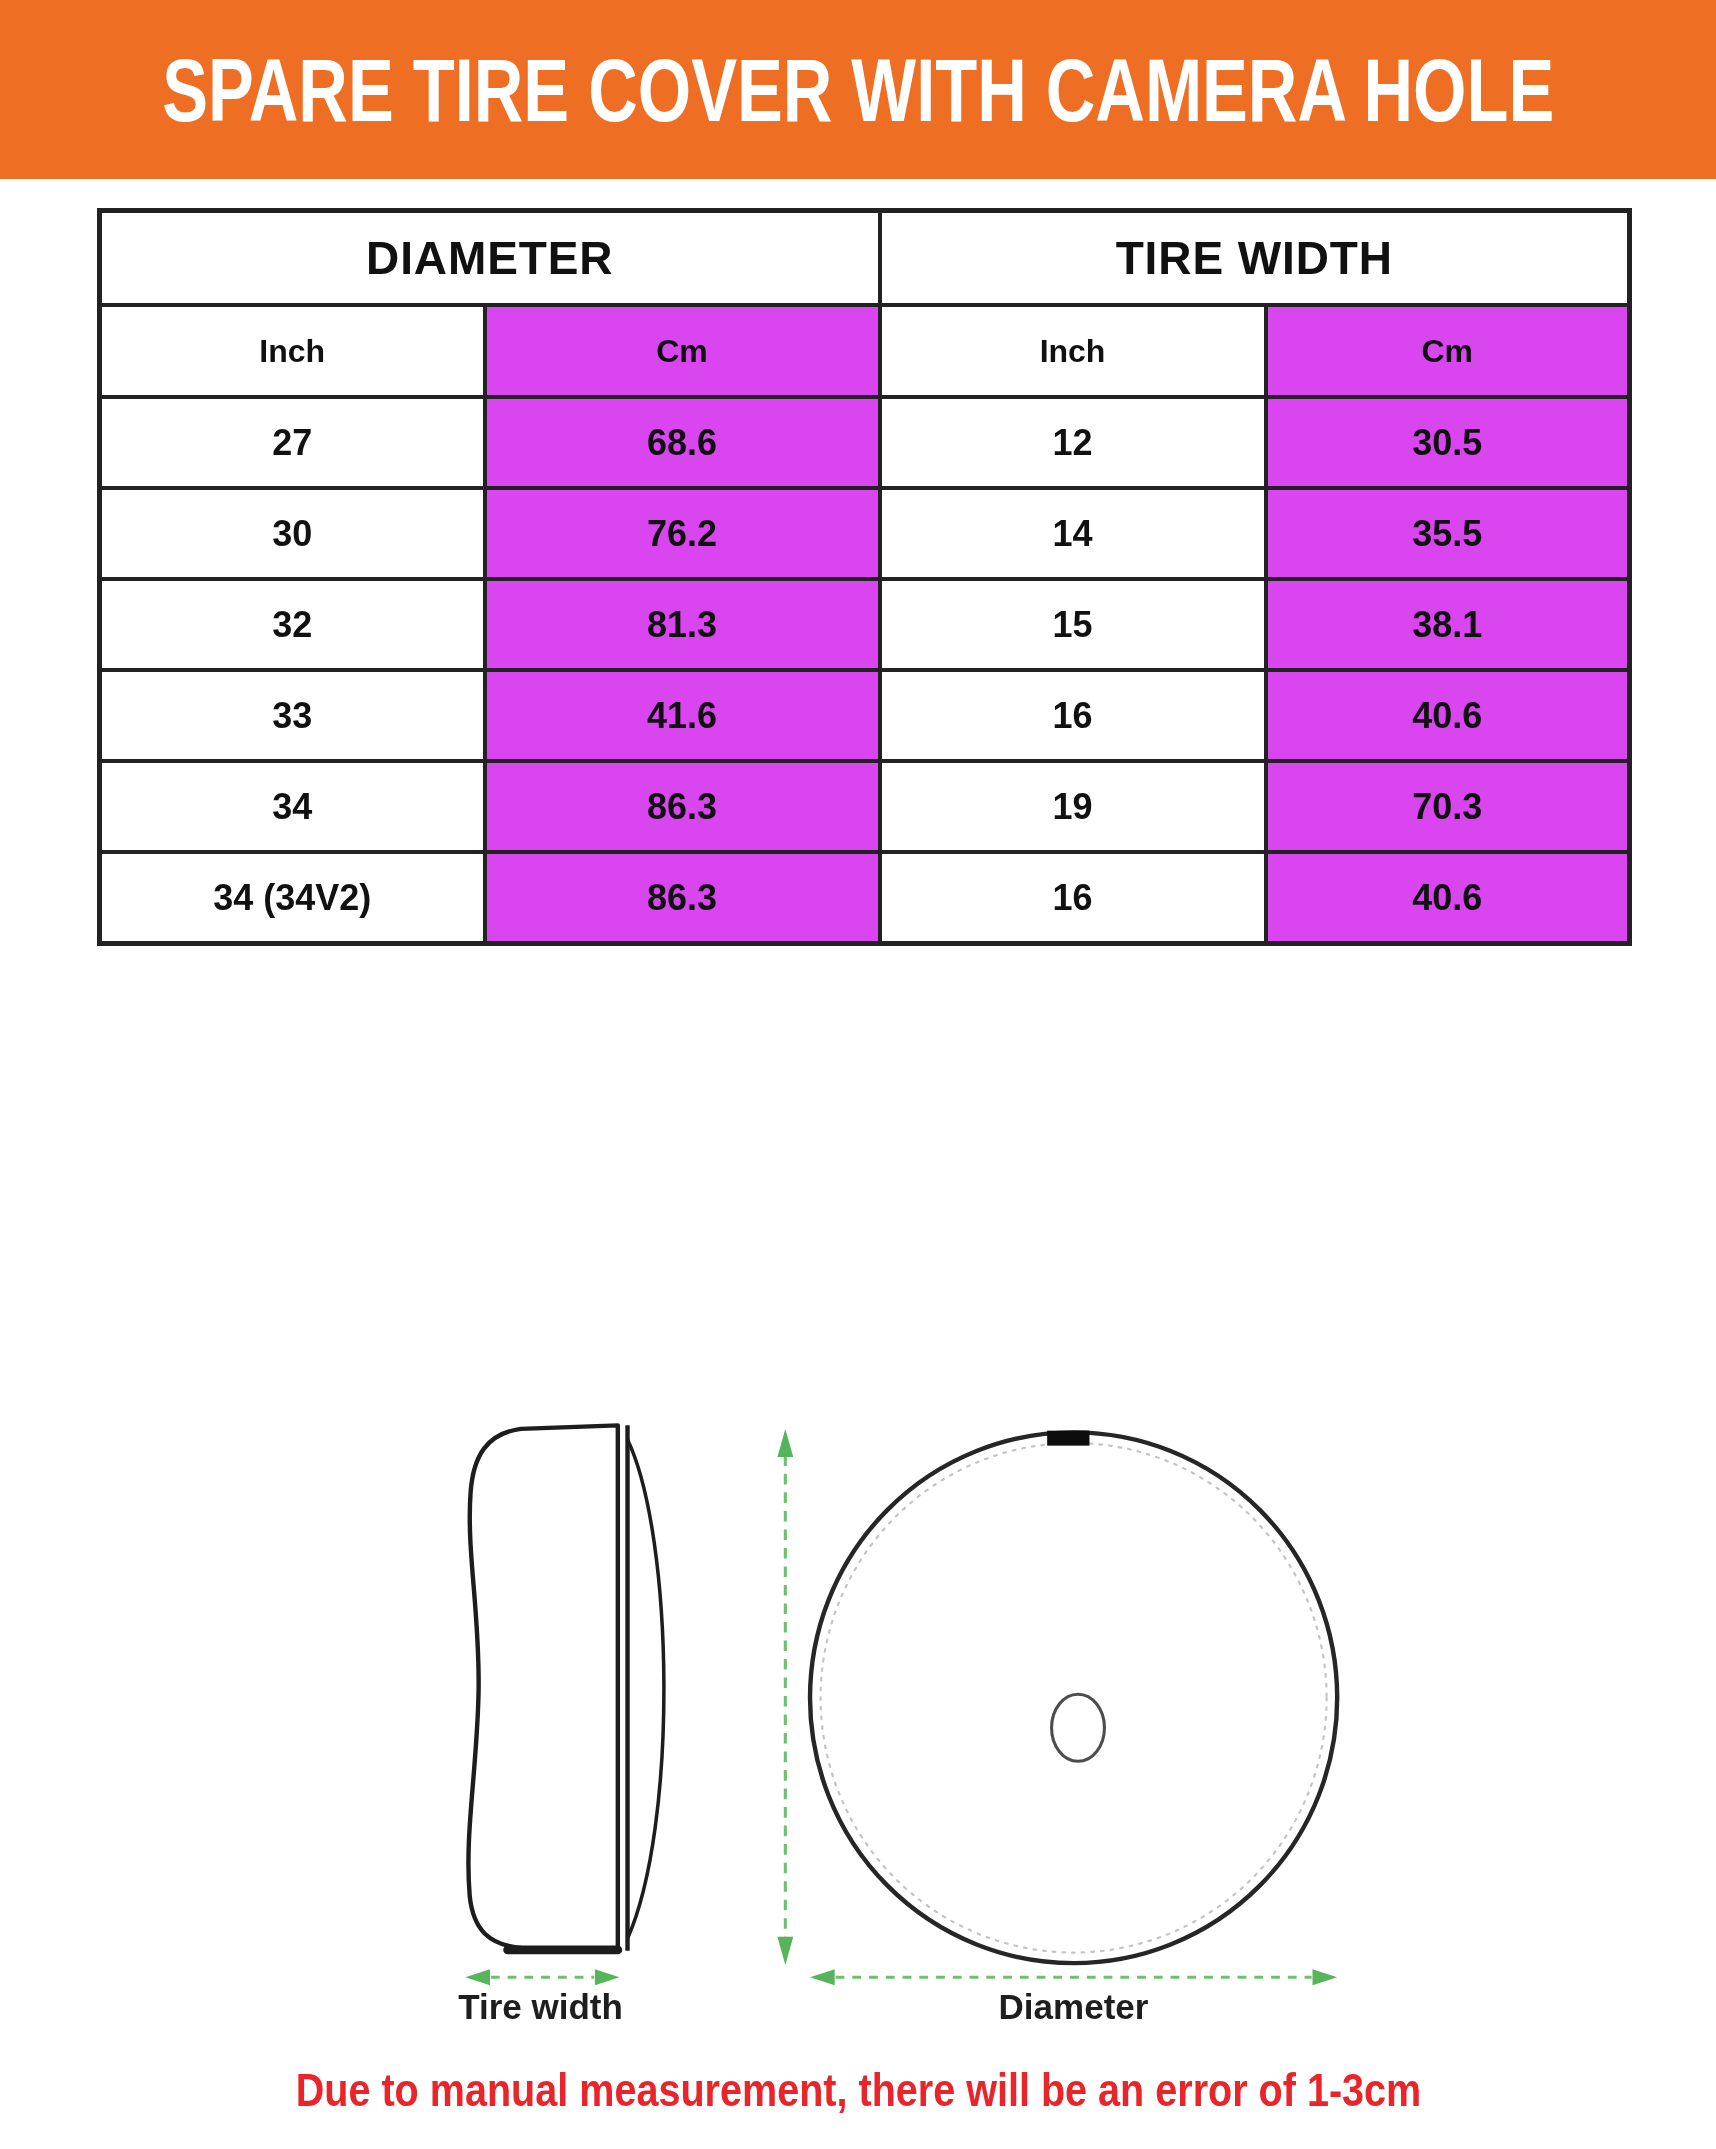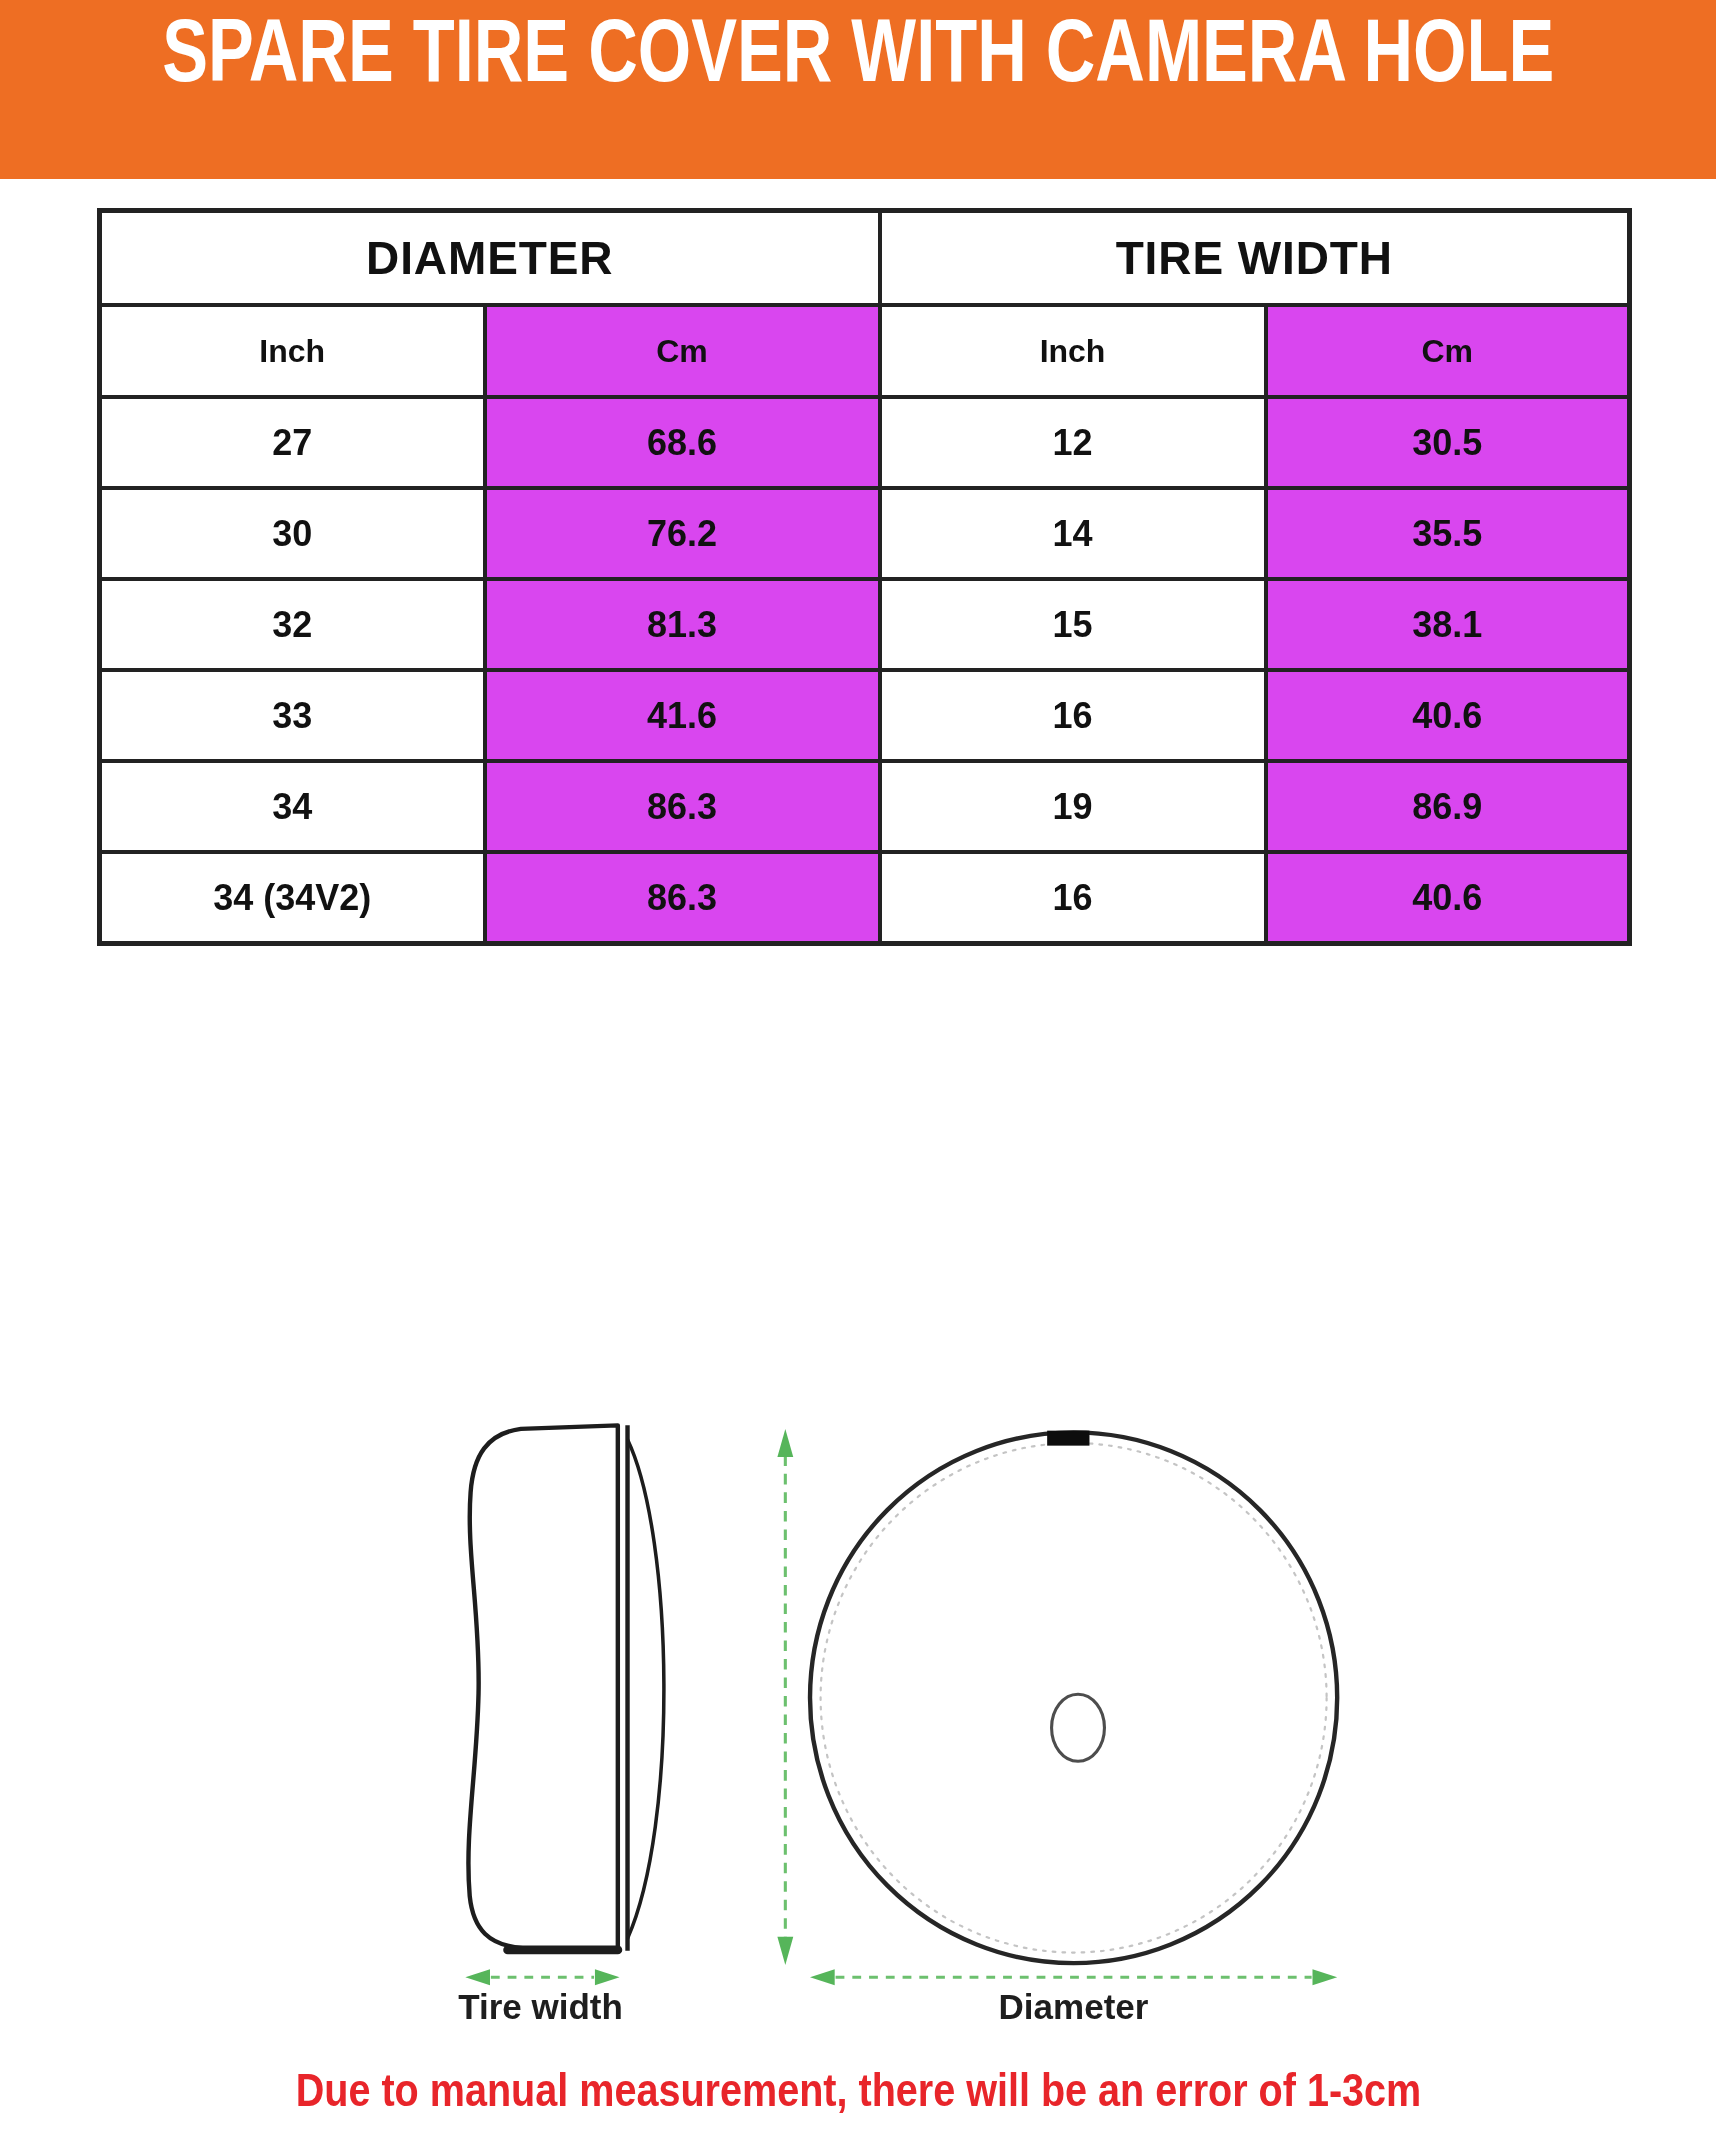--- a/index.html
+++ b/index.html
@@ -8,21 +8,21 @@
     width:1717px;
     height:2149px;
     background:#ffffff;
     font-family:"Liberation Sans", sans-serif;
     overflow:hidden;
   }
   
   .banner{
     position:absolute;left:0;top:0;width:1717px;height:179px;
     background:#EE6E23;
-    display:flex;justify-content:center;
+    display:flex;align-items:center;justify-content:center;
   }
   .banner-title{
     margin:0;
     color:#ffffff;
     font-size:88px;
     font-weight:700;
     letter-spacing:0px;
     white-space:nowrap;
     transform:scale(0.78,1.02);
     transform-origin:center center;
@@ -120,21 +120,21 @@
         <tr>
           <td>33</td>
           <td class="shade">41.6</td>
           <td>16</td>
           <td class="shade">40.6</td>
         </tr>
         <tr>
           <td>34</td>
           <td class="shade">86.3</td>
           <td>19</td>
-          <td class="shade">86.9</td>
+          <td class="shade">70.3</td>
         </tr>
         <tr>
           <td>34 (34V2)</td>
           <td class="shade">86.3</td>
           <td>16</td>
           <td class="shade">40.6</td>
         </tr>
       </tbody>
   </table>
 

